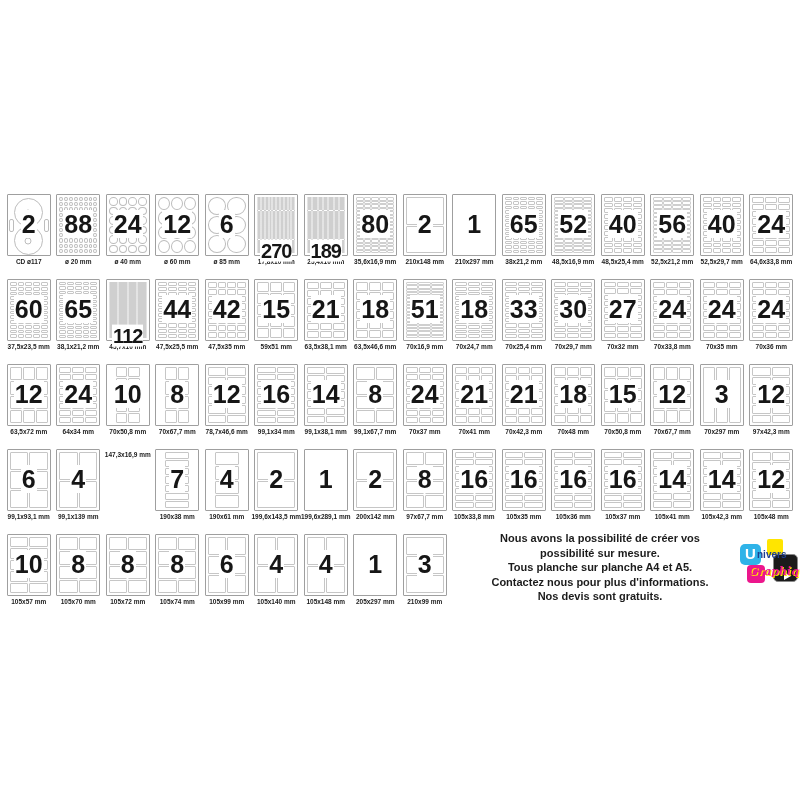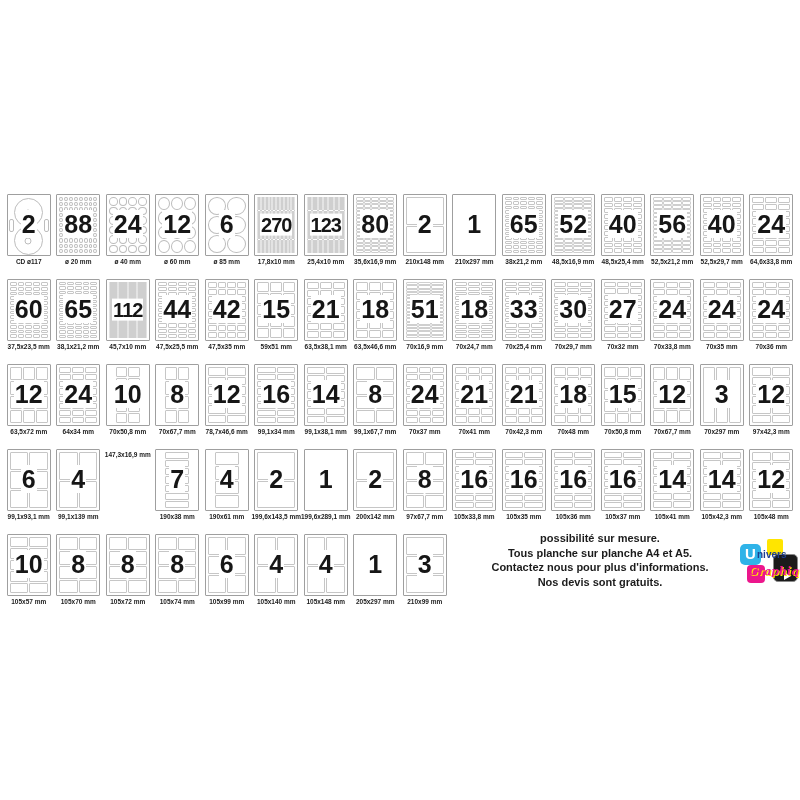--- a/index.html
+++ b/index.html
@@ -12,21 +12,21 @@
   .sheet{position:relative;width:44px;height:62px;background:#fff;border:1px solid #9f9f9f;box-sizing:border-box;border-radius:1px;}
   .cells{position:absolute;left:2px;right:2px;top:2px;bottom:2px;display:grid;gap:1px;}
   .cells.inset{left:9px;right:9px;}
   .cells.dense{gap:0;}
   .cell{border:1px solid #c6c6c6;background:#fff;min-width:0;min-height:0;box-sizing:border-box;border-radius:1px;}
   .dense .cell{border-width:0.5px;border-color:#cfcfcf;}
   .circle{border-radius:50%;border-color:#bdbdbd;}
   .num{position:absolute;left:0;right:0;top:50%;transform:translateY(-52%);text-align:center;
        font-weight:bold;font-size:25px;line-height:1;color:#161616;}
   .num .nbg{background:#fff;padding:0 1px;}
-  .num.small{font-size:20px;letter-spacing:-1px;}
+  .num.small{font-size:20px;letter-spacing:-1px;margin-top:26px;}
   .caption{margin-top:3px;font-size:6.5px;font-weight:bold;color:#1b1b1b;white-space:nowrap;line-height:1;}
 
   
   .cd-disc{position:absolute;left:6px;width:29px;height:29px;border:1px solid #bdbdbd;border-radius:50%;box-sizing:border-box;}
   .cd-hole{position:absolute;left:50%;top:50%;transform:translate(-50%,-50%);width:7px;height:7px;border:1px solid #bdbdbd;border-radius:50%;box-sizing:border-box;}
   .cd-tab{position:absolute;top:24px;width:5px;height:13px;border:1px solid #bdbdbd;border-radius:2px;box-sizing:border-box;}
 
   
   .info{position:absolute;left:450px;top:531px;width:300px;text-align:center;
         font-weight:bold;font-size:11px;line-height:14.5px;color:#1c1c1c;}
@@ -692,21 +692,21 @@
               <div class="cell"></div>
               <div class="cell"></div>
               <div class="cell"></div>
               <div class="cell"></div>
               <div class="cell"></div>
               <div class="cell"></div>
               <div class="cell"></div>
               <div class="cell"></div>
               <div class="cell"></div>
             </div>
-            <div class="num small"><span class="nbg">123</span></div>
+            <div class="num small"><span class="nbg">189</span></div>
           </div>
           <div class="caption">25,4x10 mm</div>
         </div>
         <div class="fmt-cell">
           <div class="sheet">
             <div class="cells dense" style="grid-template-columns: repeat(5, 1fr); grid-template-rows: repeat(16, 1fr);">
               <div class="cell"></div>
               <div class="cell"></div>
               <div class="cell"></div>
               <div class="cell"></div>
@@ -2630,20 +2630,21 @@
               <div class="cell"></div>
             </div>
             <div class="num"><span class="nbg">3</span></div>
           </div>
           <div class="caption">210x99 mm</div>
         </div>
       </div>
     </div>
 
   <div class="info">
+    <div>Nous avons la possibilité de créer vos</div>
     <div>possibilité sur mesure.</div>
     <div>Tous planche sur planche A4 et A5.</div>
     <div>Contactez nous pour plus d'informations.</div>
     <div>Nos devis sont gratuits.</div>
   </div>
 
   <div class="logo">
     <div class="sq sq-cyan" style="background: rgb(47, 179, 232);"></div>
     <div class="sq sq-yellow" style="background: rgb(255, 229, 0);"></div>
     <div class="sq sq-magenta" style="background: rgb(236, 22, 140);"></div>

